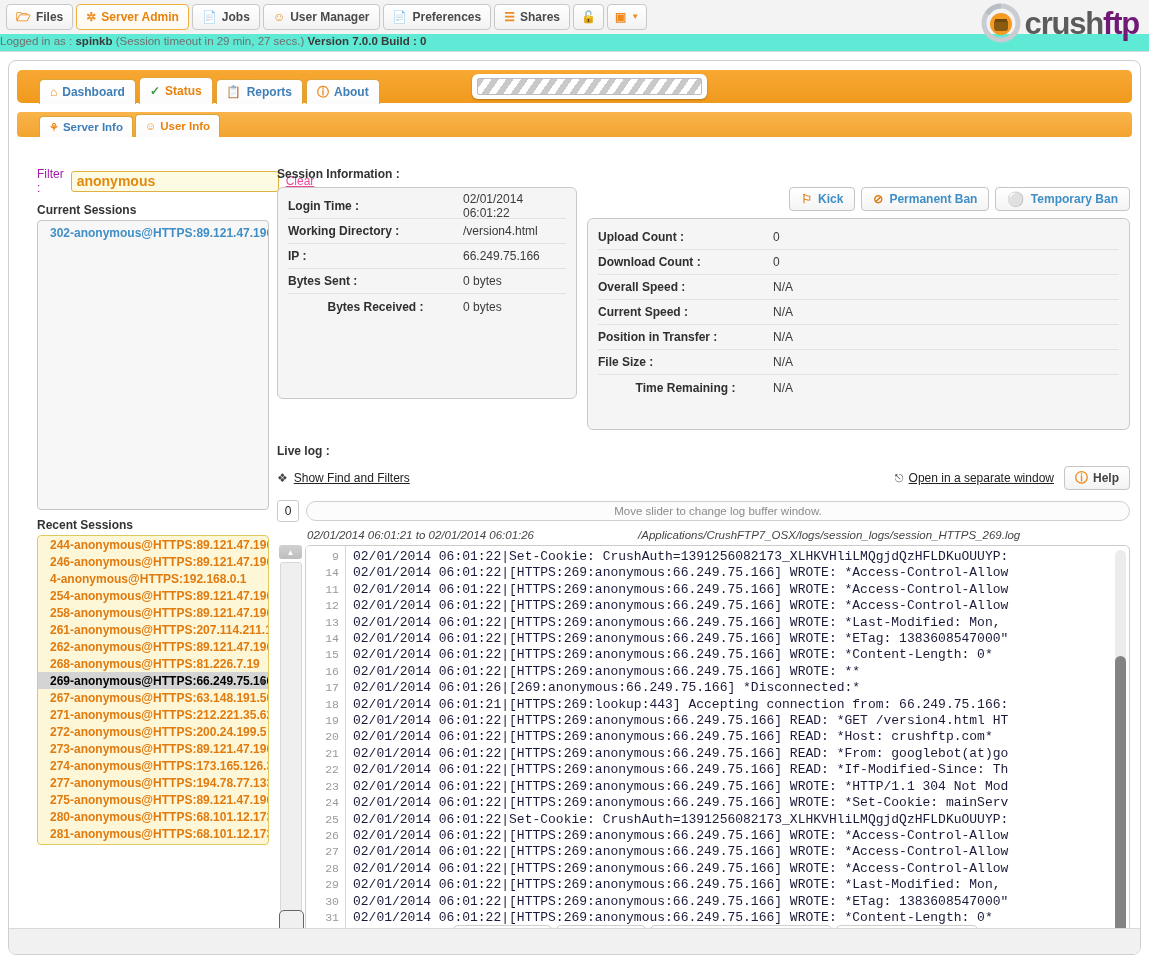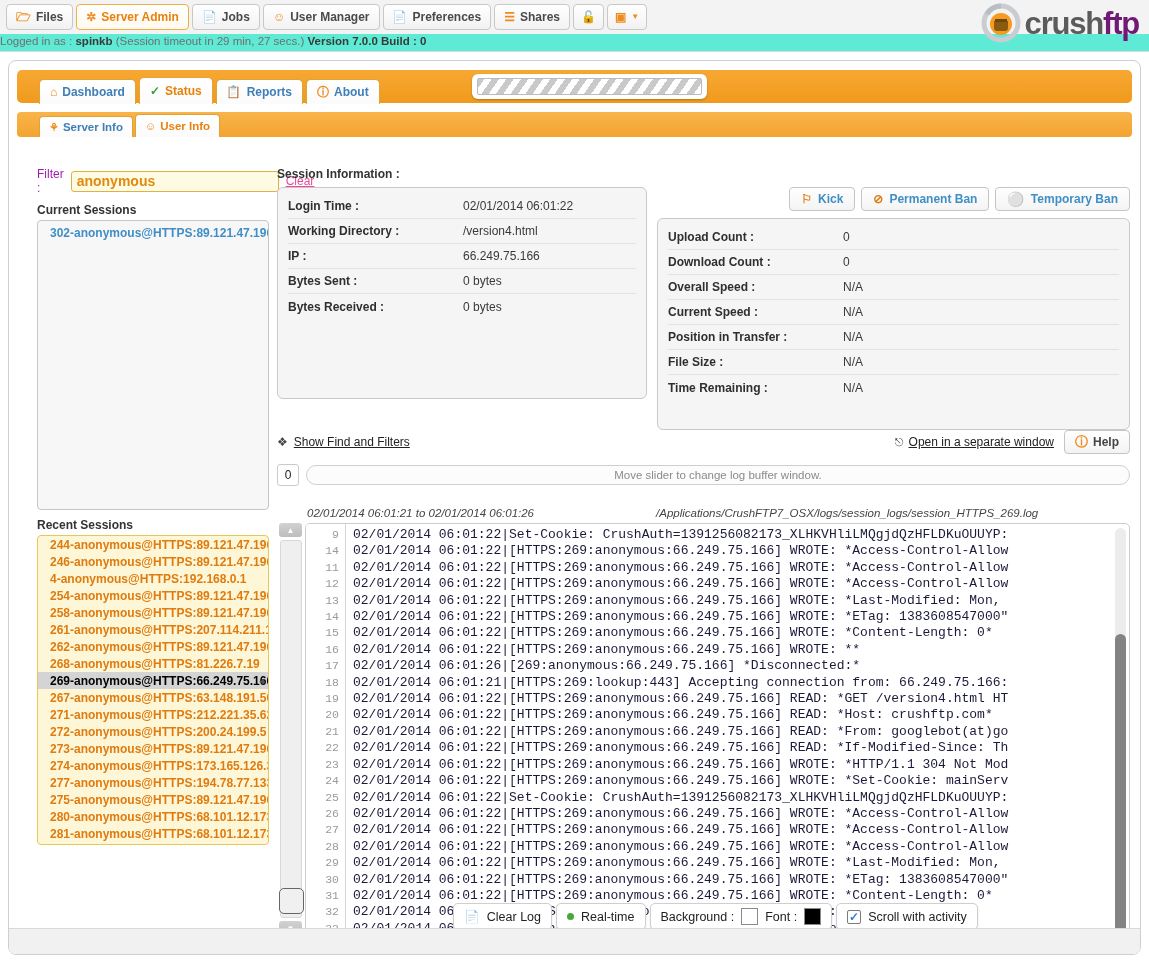--- a/index.html
+++ b/index.html
@@ -257,30 +257,30 @@
     margin-bottom: 6px;
   }
   .info-row-wrap { display: flex; gap: 10px; align-items: flex-start; }
 
   .info-card {
     border: 1px solid #c9c9c9;
     border-radius: 6px;
     background: #f5f5f5;
     padding: 6px 10px;
   }
-  .info-card.left { width: 370px; height: 212px; flex: none; }
+  .info-card.left { width: 300px; height: 212px; flex: none; }
   .info-card.right { flex: 1; height: 212px; }
   .kv {
     display: flex;
     align-items: center;
     height: 25px;
     border-bottom: 1px solid #e2e2e2;
     font-size: 12px;
   }
-  .kv:last-child { border-bottom: none; }
+  .kv:last-child { border-bottom: none; text-align: center; }
   .kv .k { width: 175px; font-weight: bold; color: #2f2f2f; flex: none; }
   .kv .v { color: #3a3a3a; }
 
   .actions {
     display: flex;
     justify-content: flex-end;
     gap: 6px;
     margin-bottom: 7px;
   }
   .abtn {
@@ -344,25 +344,24 @@
     border: 1px solid #cfcfcf;
     border-radius: 10px;
     background: #fcfcfc;
     display: flex; align-items: center; justify-content: center;
     font-size: 11.5px;
     color: #8b8b8b;
     cursor: pointer;
   }
   .range-row {
     display: flex;
-    margin: 21px 0 2px 30px;
+    margin: 7px 0 2px 30px;
     font-size: 11.5px;
     font-style: italic;
     color: #444;
-    gap: 18px;
   }
   .range-path { margin-left: 104px; }
 
   .logwrap { display: flex; margin-top: 4px; height: 430px; }
   .vslider { width: 28px; flex: none; padding-top: 0; }
   .vs-btn {
     width: 23px; height: 14px;
     background: linear-gradient(to bottom,#d2d2d2,#bdbdbd);
     border-radius: 3px;
     color: #fff; font-size: 8px;
@@ -709,20 +708,21 @@
                 <div class="v">N/A</div>
               </div>
               <div class="kv">
                 <div class="k">Time Remaining :</div>
                 <div class="v">N/A</div>
               </div>
             </div>
         </div>
       </div>
 
+      <div class="h-label livelog-label">Live log :</div>
 
       <div class="log-links">
         <span style="margin-right:6px;color:#444;">❖</span>
         <span class="link-u">Show Find and Filters</span>
         <span class="spacer"></span>
         <span style="margin-right:5px;color:#444;font-size:11px;">⎋</span>
         <span class="link-u">Open in a separate window</span>
         <div class="help-btn">
           <span style="color:#ef8b1e;font-size:13px;">ⓘ</span>
           <span>Help</span>

